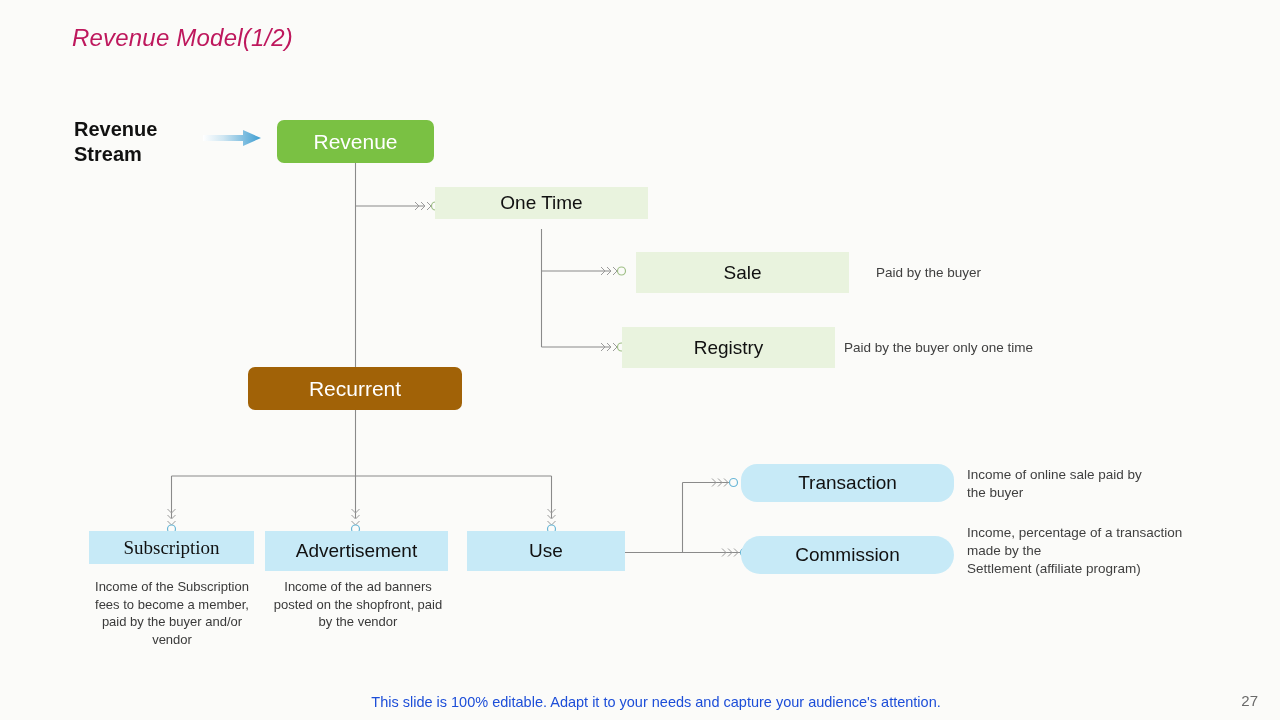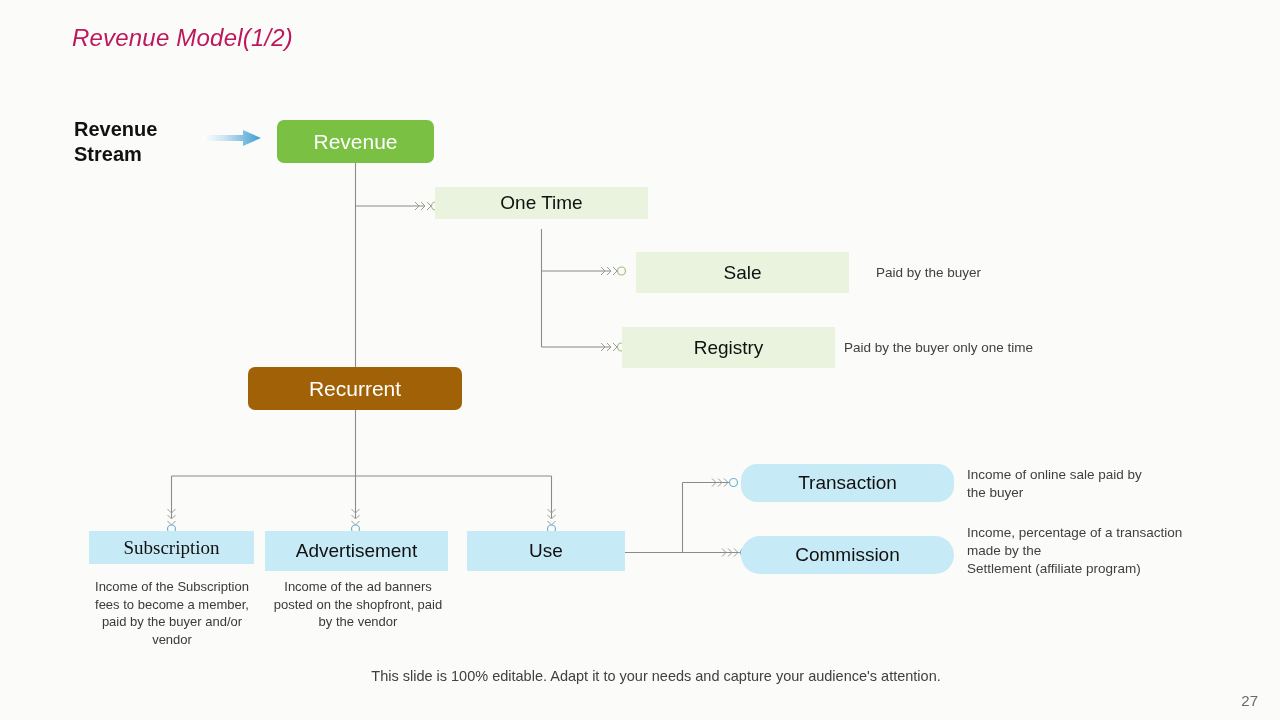--- a/index.html
+++ b/index.html
@@ -86,24 +86,24 @@
     position: absolute;
     font-size: 13px;
     color: #3a3a3a;
     line-height: 1.36;
     text-align: center;
   }
   .footer-note {
     position: absolute;
     left: 0;
     right: 0;
-    top: 668px;
+    top: 694px;
     text-align: center;
     font-size: 14.5px;
-    color: #404040;
+    color: #1d4ed8;
     padding-left: 32px;
   }
   .page-number {
     position: absolute;
     right: 22px;
     top: 692px;
     font-size: 15px;
     color: #6a6a6a;
   }
   #wires {

